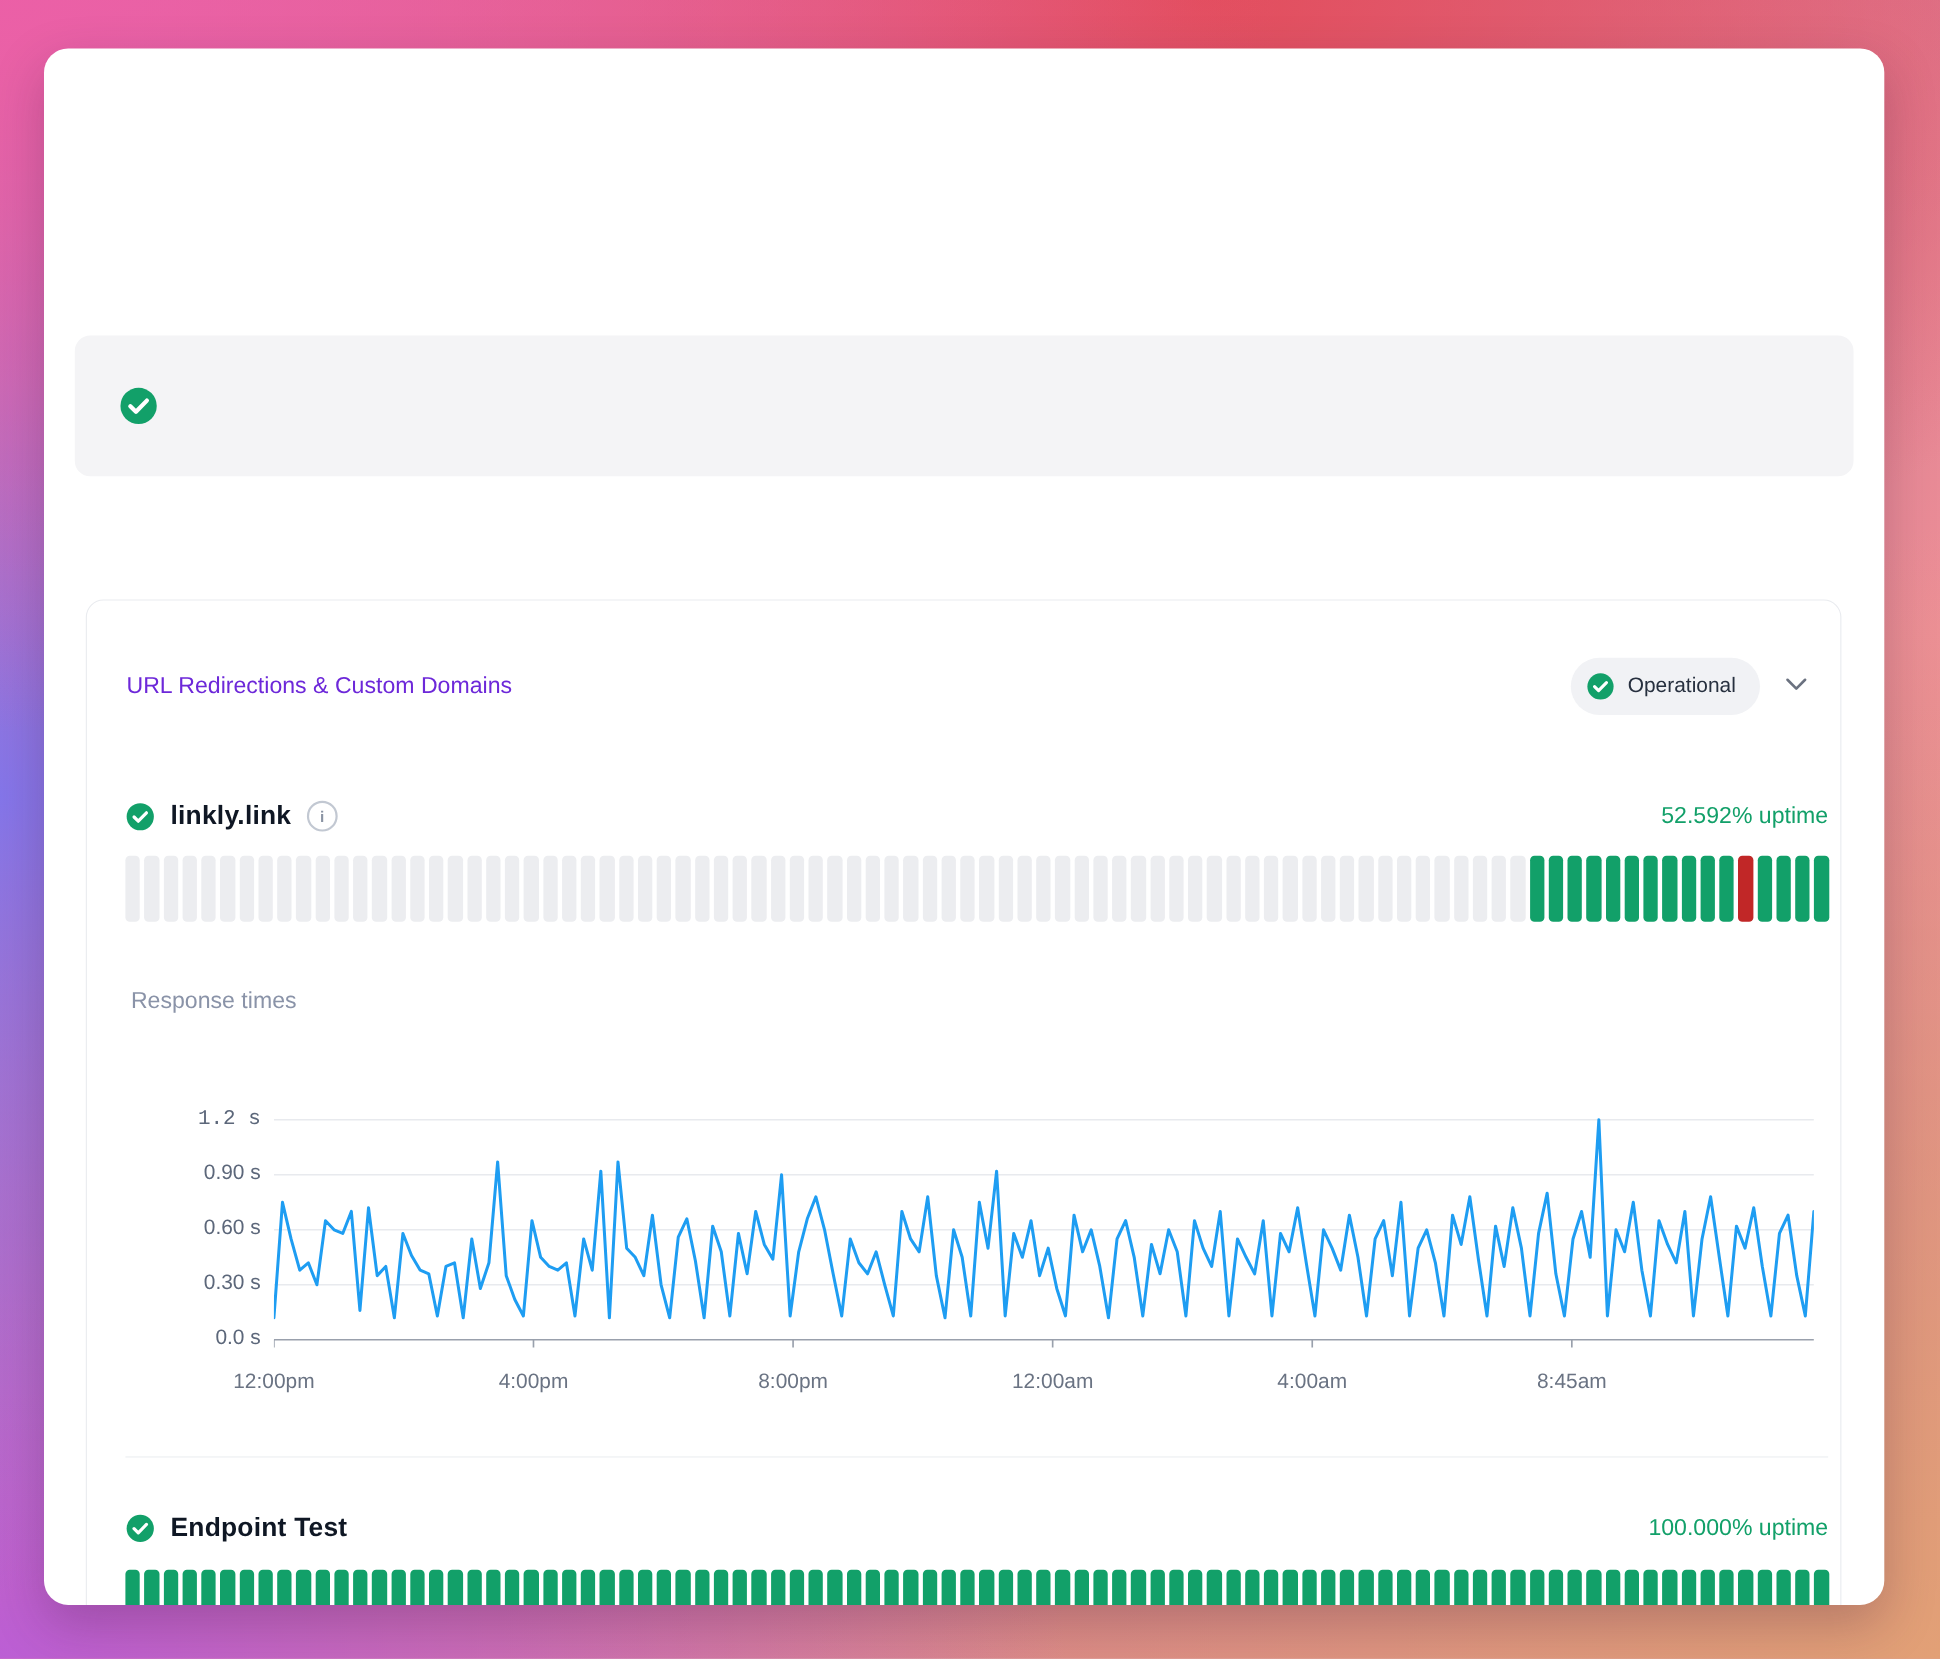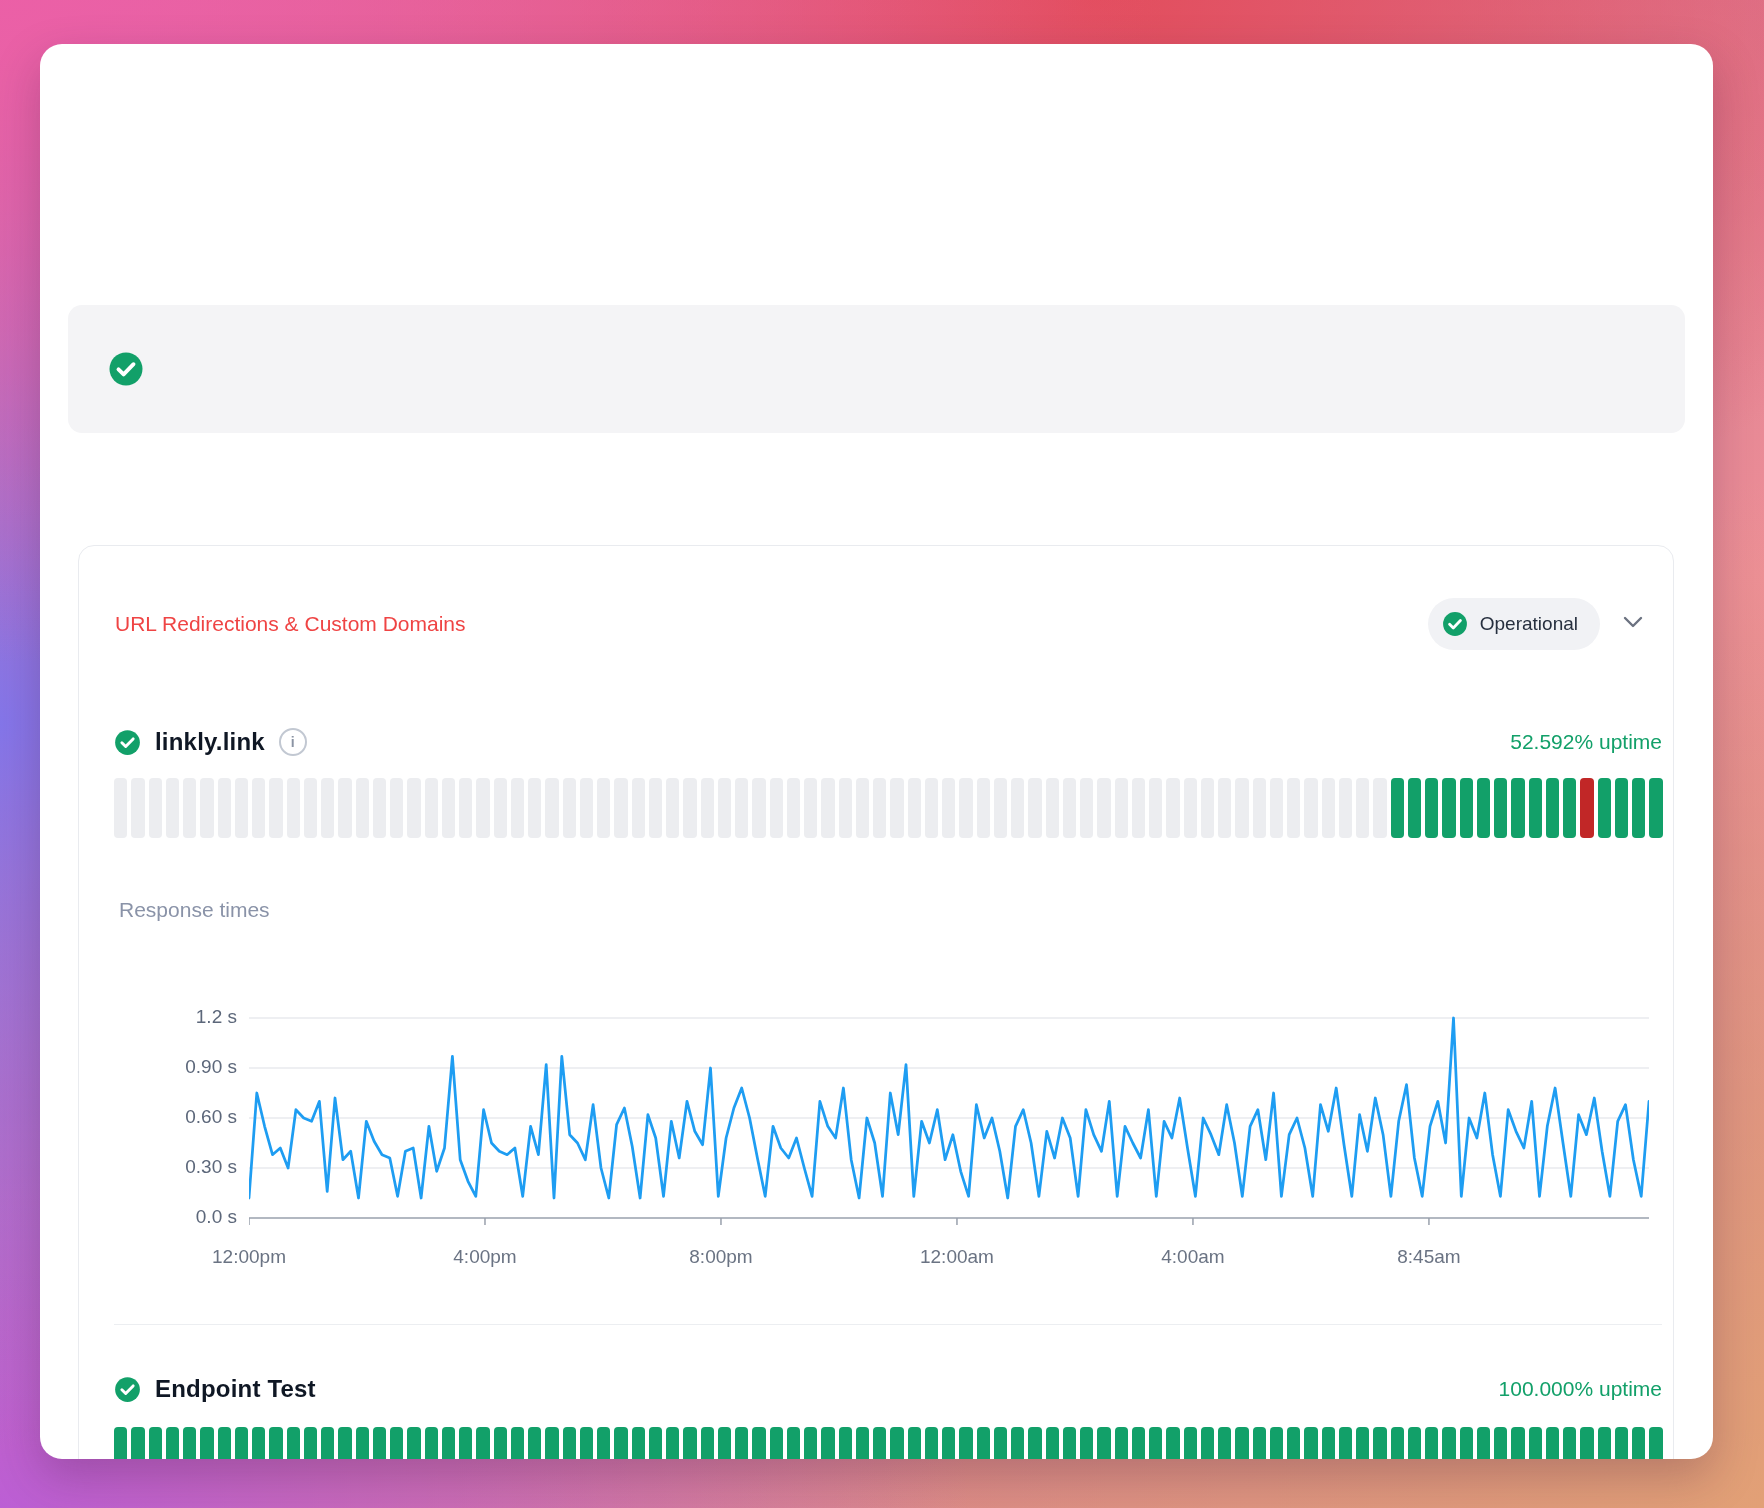--- a/index.html
+++ b/index.html
@@ -35,21 +35,21 @@
   .banner{
     position:absolute;left:28px;right:28px;top:261px;height:128px;background:#F4F4F6;
     border-radius:14px;display:flex;align-items:center;padding-left:40px;box-sizing:border-box;
   }
   .banner .txt{font-size:31px;font-weight:700;color:#10151F;margin-left:20px;letter-spacing:.2px;}
   
   .panel{
     position:absolute;left:38px;top:501px;width:1596px;height:1050px;
     border:1px solid #E9EBEF;border-radius:16px;background:#fff;box-sizing:border-box;
   }
-  .grow-title{position:absolute;left:36px;top:66px;font-size:21px;font-weight:500;color:#ef4444;}
+  .grow-title{position:absolute;left:36px;top:66px;font-size:21px;font-weight:500;color:#6d28d9;}
   .badge{
     position:absolute;right:73px;top:52px;height:52px;display:flex;align-items:center;gap:12px;
     background:#F1F2F5;border-radius:999px;padding:0 22px 0 14px;cursor:pointer;
   }
   .badge .blabel{font-size:19px;font-weight:500;color:#27303F;}
   .chev{position:absolute;right:30px;top:70px;cursor:pointer;}
   .svc-row{position:absolute;left:35px;right:11px;display:flex;align-items:center;}
   .svc-name{font-size:24px;font-weight:700;color:#0F1724;margin-left:14px;letter-spacing:.2px;}
   .uptime{margin-left:auto;font-size:21px;font-weight:500;color:#12A069;}
   .info{
@@ -193,21 +193,21 @@
         <div class="bar" style="background: rgb(193, 39, 39);"></div>
         <div class="bar" style="background: rgb(18, 160, 105);"></div>
         <div class="bar" style="background: rgb(18, 160, 105);"></div>
         <div class="bar" style="background: rgb(18, 160, 105);"></div>
         <div class="bar" style="background: rgb(18, 160, 105);"></div>
       </div>
 
     <div class="resp-label">Response times</div>
 
     <div class="chart" id="chart">
-        <div class="ylab" style="top: 10px;">1.2 s</div>
+        <div class="ylab" style="top: 10px; font-family: Liberation Mono, monospace;">1.2 s</div>
         <div class="ylab" style="top: 60px;">0.90 s</div>
         <div class="ylab" style="top: 110px;">0.60 s</div>
         <div class="ylab" style="top: 160px;">0.30 s</div>
         <div class="ylab" style="top: 210px;">0.0 s</div>
         <div class="xlab" style="left: 98px;">12:00pm</div>
         <div class="xlab" style="left: 333.988px;">4:00pm</div>
         <div class="xlab" style="left: 569.976px;">8:00pm</div>
         <div class="xlab" style="left: 805.965px;">12:00am</div>
         <div class="xlab" style="left: 1041.95px;">4:00am</div>
         <div class="xlab" style="left: 1277.94px;">8:45am</div>

